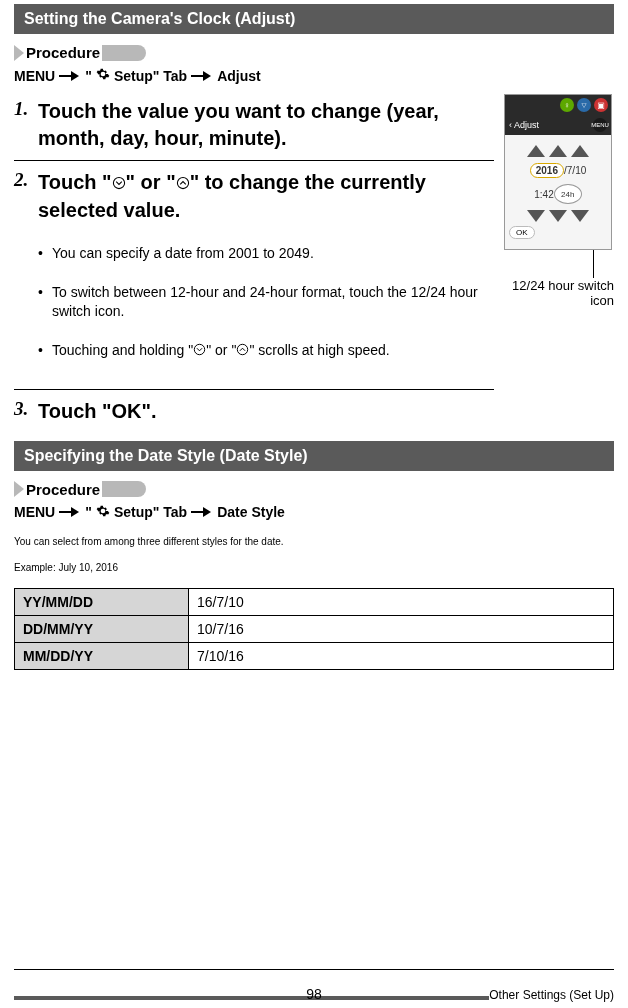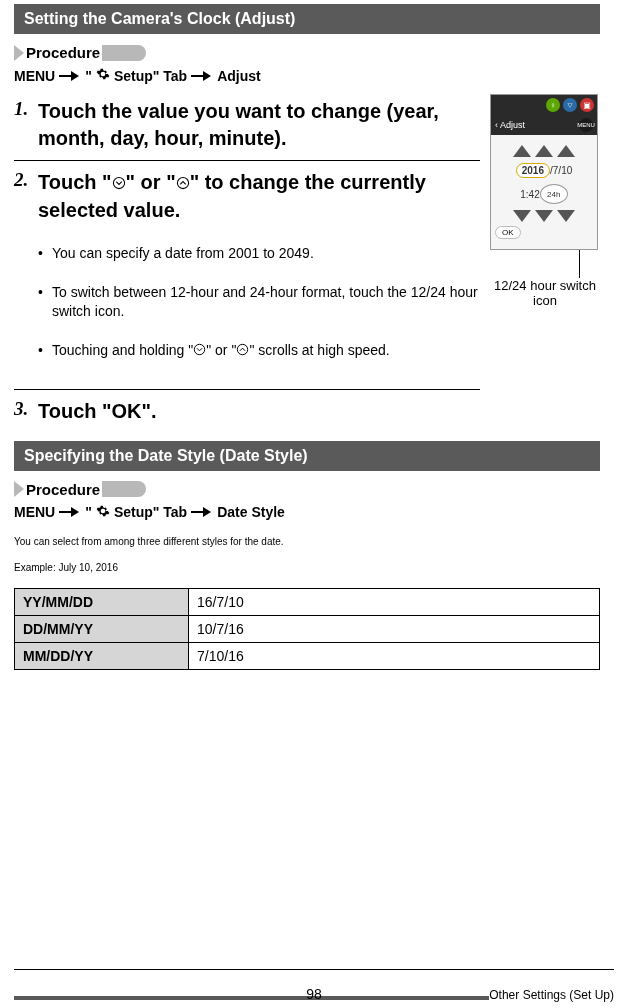--- a/index.html
+++ b/index.html
@@ -8,21 +8,21 @@
     padding: 0;
     font-family: Arial, Helvetica, sans-serif;
     font-size: 14px;
     color: #000;
     width: 628px;
     height: 1008px;
     position: relative;
     background: #fff;
   }
   .page {
-    padding: 4px 28px 0 14px;
+    padding: 4px 14px 0 14px;
   }
   .section-title {
     background: #5a5a5a;
     color: #fff;
     font-weight: bold;
     font-size: 16px;
     padding: 6px 10px;
     margin-bottom: 8px;
   }
   .procedure {
@@ -372,21 +372,21 @@
           </div>
           <div class="mini-arrows down">
               <span></span>
               <span></span>
               <span></span>
             </div>
           <div style="text-align:left; margin-top:4px"><span class="mini-ok">OK</span></div>
         </div>
       </div>
       <div class="callout-line"></div>
-      <div style="">12/24 hour switch icon</div>
+      <div style="text-align:right">12/24 hour switch icon</div>
     </div>
   </div>
 
   <div class="section-title" style="margin-top:12px">Specifying the Date Style (Date Style)</div>
 
   <div class="procedure">
     <span class="arrow-tip"></span>
     <span class="label">Procedure</span>
     <span class="cap"></span>
   </div>

